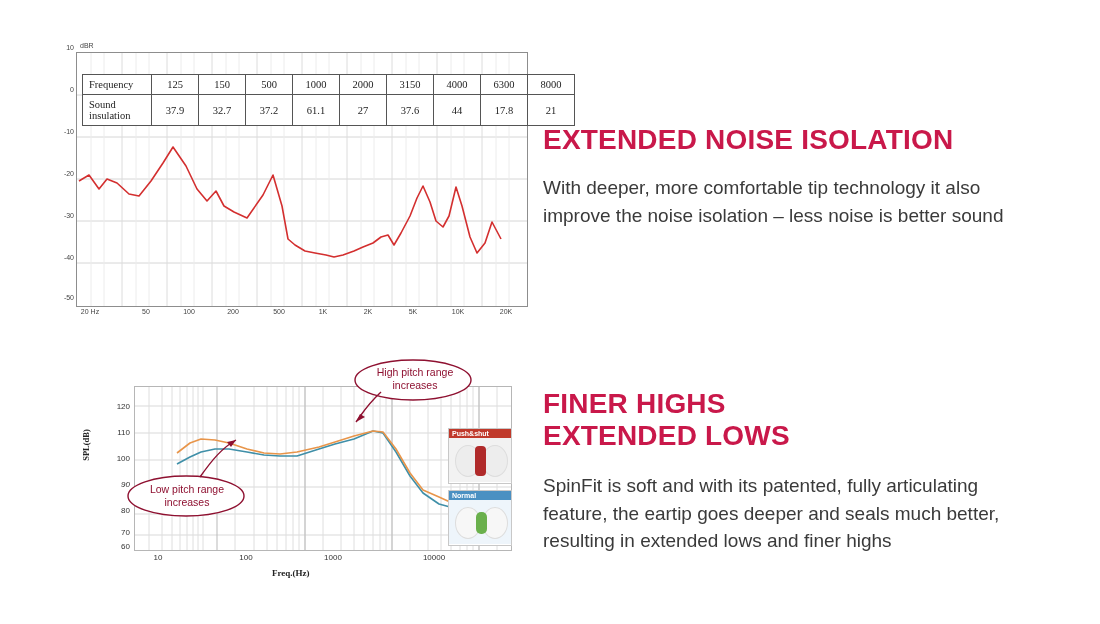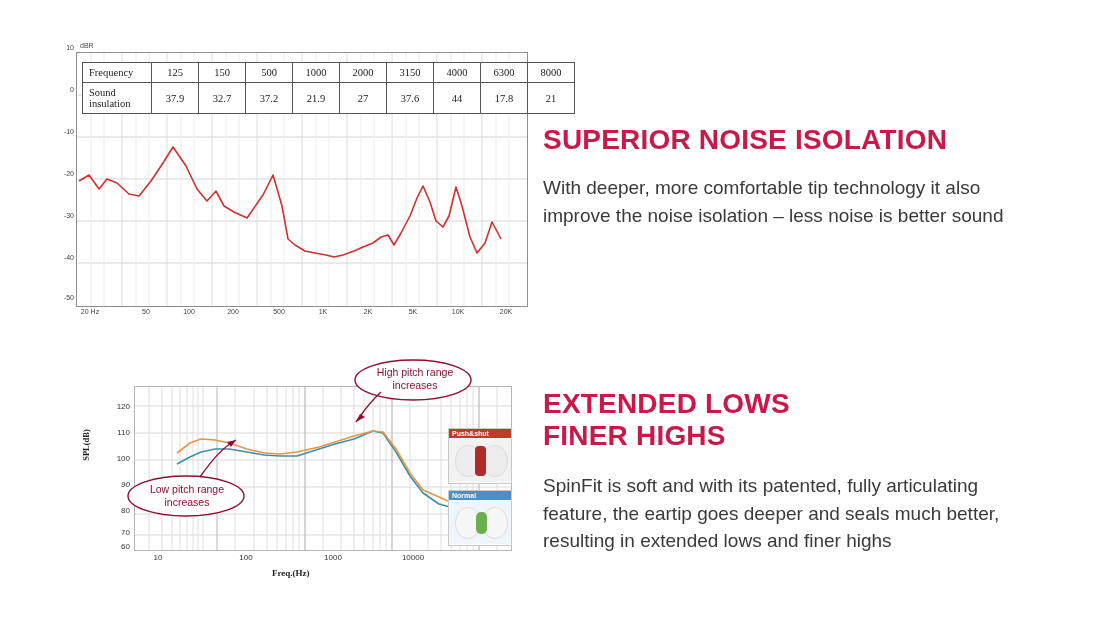--- a/index.html
+++ b/index.html
@@ -75,21 +75,21 @@
   .unit-db {
     position: absolute;
     left: 4px; top: -10px;
     font-size: 7px;
     color: #444;
   }
   
   #insulation-table {
     position: absolute;
     left: 6px;
-    top: 10px;
+    top: 22px;
     border-collapse: collapse;
     background: #a16207;
     font-size: 10.5px;
     color: #222;
   }
   #insulation-table td {
     border: 1px solid #555;
     padding: 4px 6px;
     text-align: center;
     background: #fff;
@@ -300,33 +300,33 @@
       <td>3150</td>
       <td>4000</td>
       <td>6300</td>
       <td>8000</td>
     </tr>
     <tr>
       <td class="rowhead">Sound insulation</td>
       <td>37.9</td>
       <td>32.7</td>
       <td>37.2</td>
-      <td>21.9</td>
+      <td>61.1</td>
       <td>27</td>
       <td>37.6</td>
       <td>44</td>
       <td>17.8</td>
       <td>21</td>
     </tr>
   </tbody>
     </table>
 </div>
 
 <div class="panel" id="text-top">
-  <div class="headline">SUPERIOR NOISE ISOLATION</div>
+  <div class="headline">EXTENDED NOISE ISOLATION</div>
   <div class="body-copy">With deeper, more comfortable tip technology it also improve the noise isolation – less noise is better sound</div>
 </div>
 
 <div class="panel" id="chart-bottom">
 
   <div class="ytitle">SPL(dB)</div>
 
   <div class="ylabels">
     <span style="top:24px;">120</span>
     <span style="top:50px;">110</span>
@@ -394,21 +394,21 @@
       <polyline fill="none" stroke="#3f8fa8" stroke-width="1.6" stroke-linejoin="round" points="42,77 55,70 66,65 80,62 94,62 112,65 129,68 145,69 162,69 184,62 200,57 219,52 238,44 248,46 261,65 275,89 288,106 304,117 315,120"></polyline>
 
       <polyline fill="none" stroke="#e8954a" stroke-width="1.6" stroke-linejoin="round" points="42,66 55,56 66,52 80,53 94,56 112,62 129,66 145,67 162,65 184,60 200,55 219,49 238,44 248,45 261,62 275,86 288,103 304,110 315,115"></polyline>
     </svg>
   </div>
 
   <div class="xlabels">
     <span style="left:24px;">10</span>
     <span style="left:112px;">100</span>
     <span style="left:199px;">1000</span>
-    <span style="left:279px;">10000</span>
+    <span style="left:300px;">10000</span>
   </div>
 
   <div class="xtitle">Freq.(Hz)</div>
 
   <svg style="position:absolute; left:0; top:-30px; width:450px; height:230px; pointer-events:none;">
     <ellipse cx="337" cy="32" rx="58" ry="20" fill="#ffffff" stroke="#8e1030" stroke-width="1.4"></ellipse>
     <path d="M305,44 C290,58 286,66 280,74" stroke="#8e1030" stroke-width="1.4" fill="none"></path>
     <polygon points="280,74 289,69 284,66" fill="#8e1030"></polygon>
 
     <ellipse cx="110" cy="148" rx="58" ry="20" fill="#ffffff" stroke="#8e1030" stroke-width="1.4"></ellipse>
@@ -433,17 +433,17 @@
     <div class="art" style="background:#eef5fb;">
       <div class="circle l" style="background:#f7f7f7; border:1px solid #ddd;"></div>
       <div class="circle r" style="background:#f7f7f7; border:1px solid #ddd;"></div>
       <div style="position:absolute; left:27px; top:12px; width:11px; height:22px; background:#6ab04c; border-radius:5px;"></div>
     </div>
   </div>
 </div>
 
 <div class="panel" id="text-bottom">
   <div class="headline">
+    <div>FINER HIGHS</div>
     <div>EXTENDED LOWS</div>
-    <div>FINER HIGHS</div>
   </div>
   <div class="body-copy">SpinFit is soft and with its patented, fully articulating feature, the eartip goes deeper and seals much better, resulting in extended lows and finer highs</div>
 </div>
 
 </body></html>

